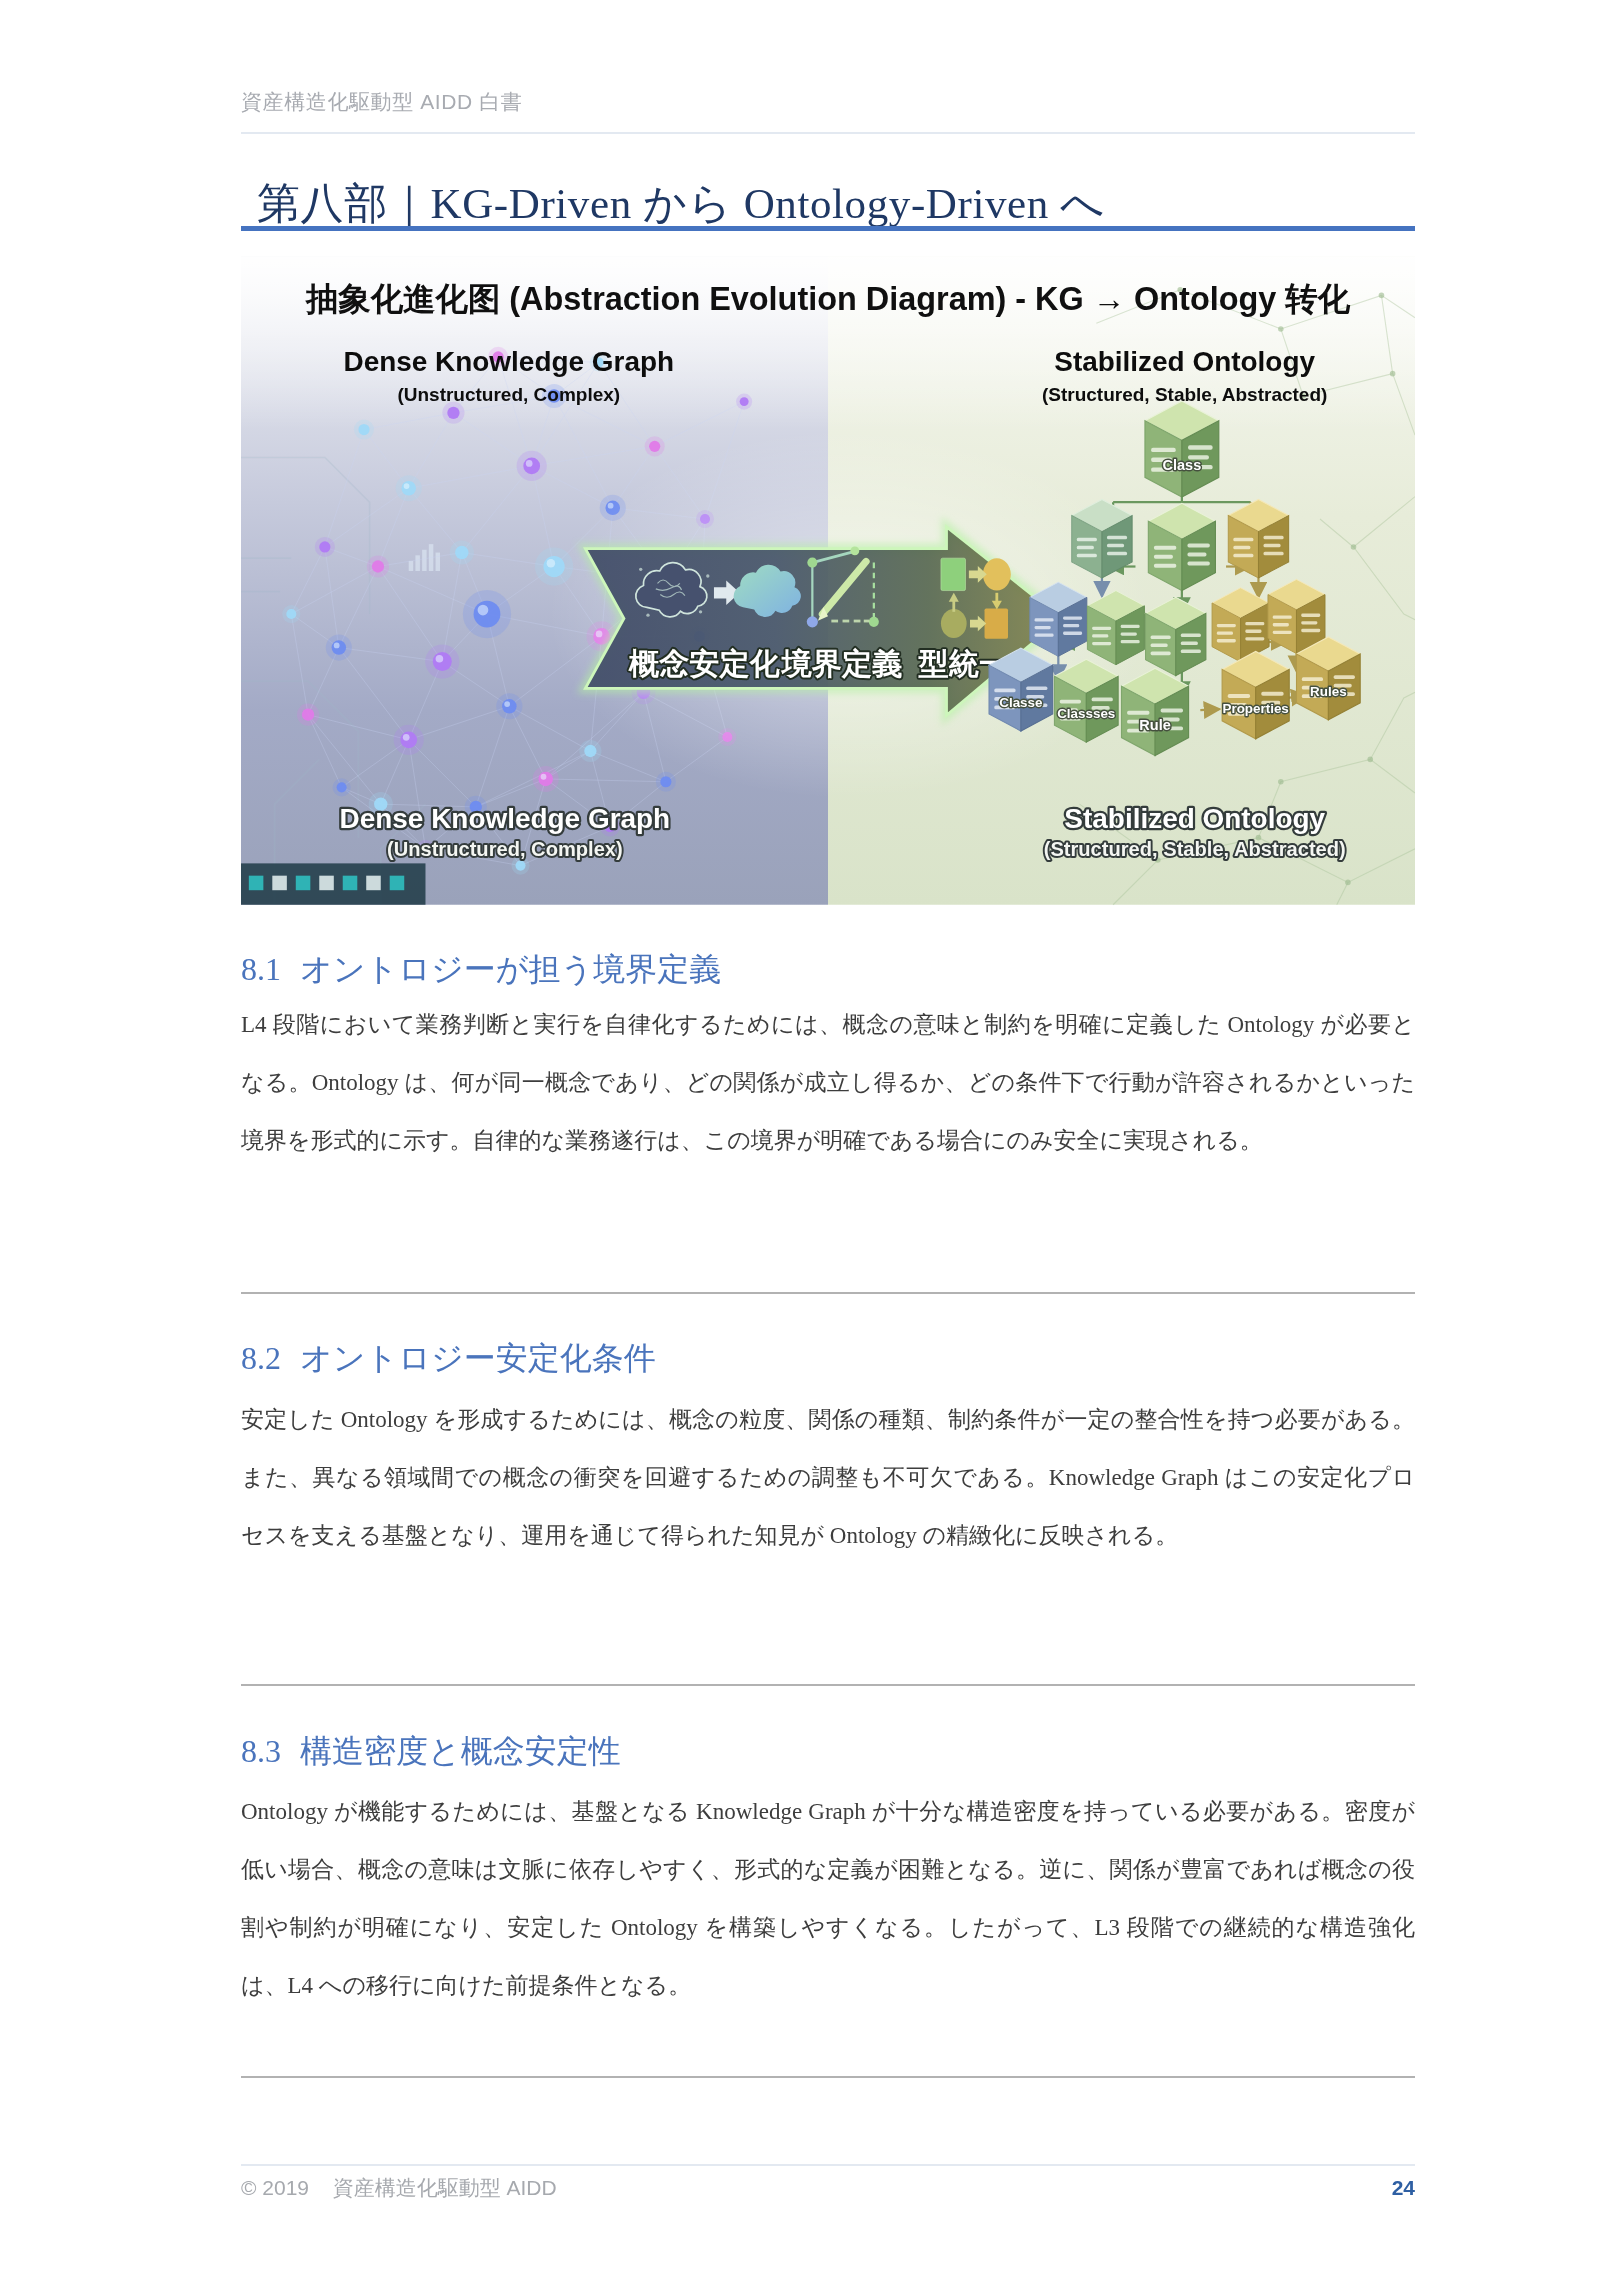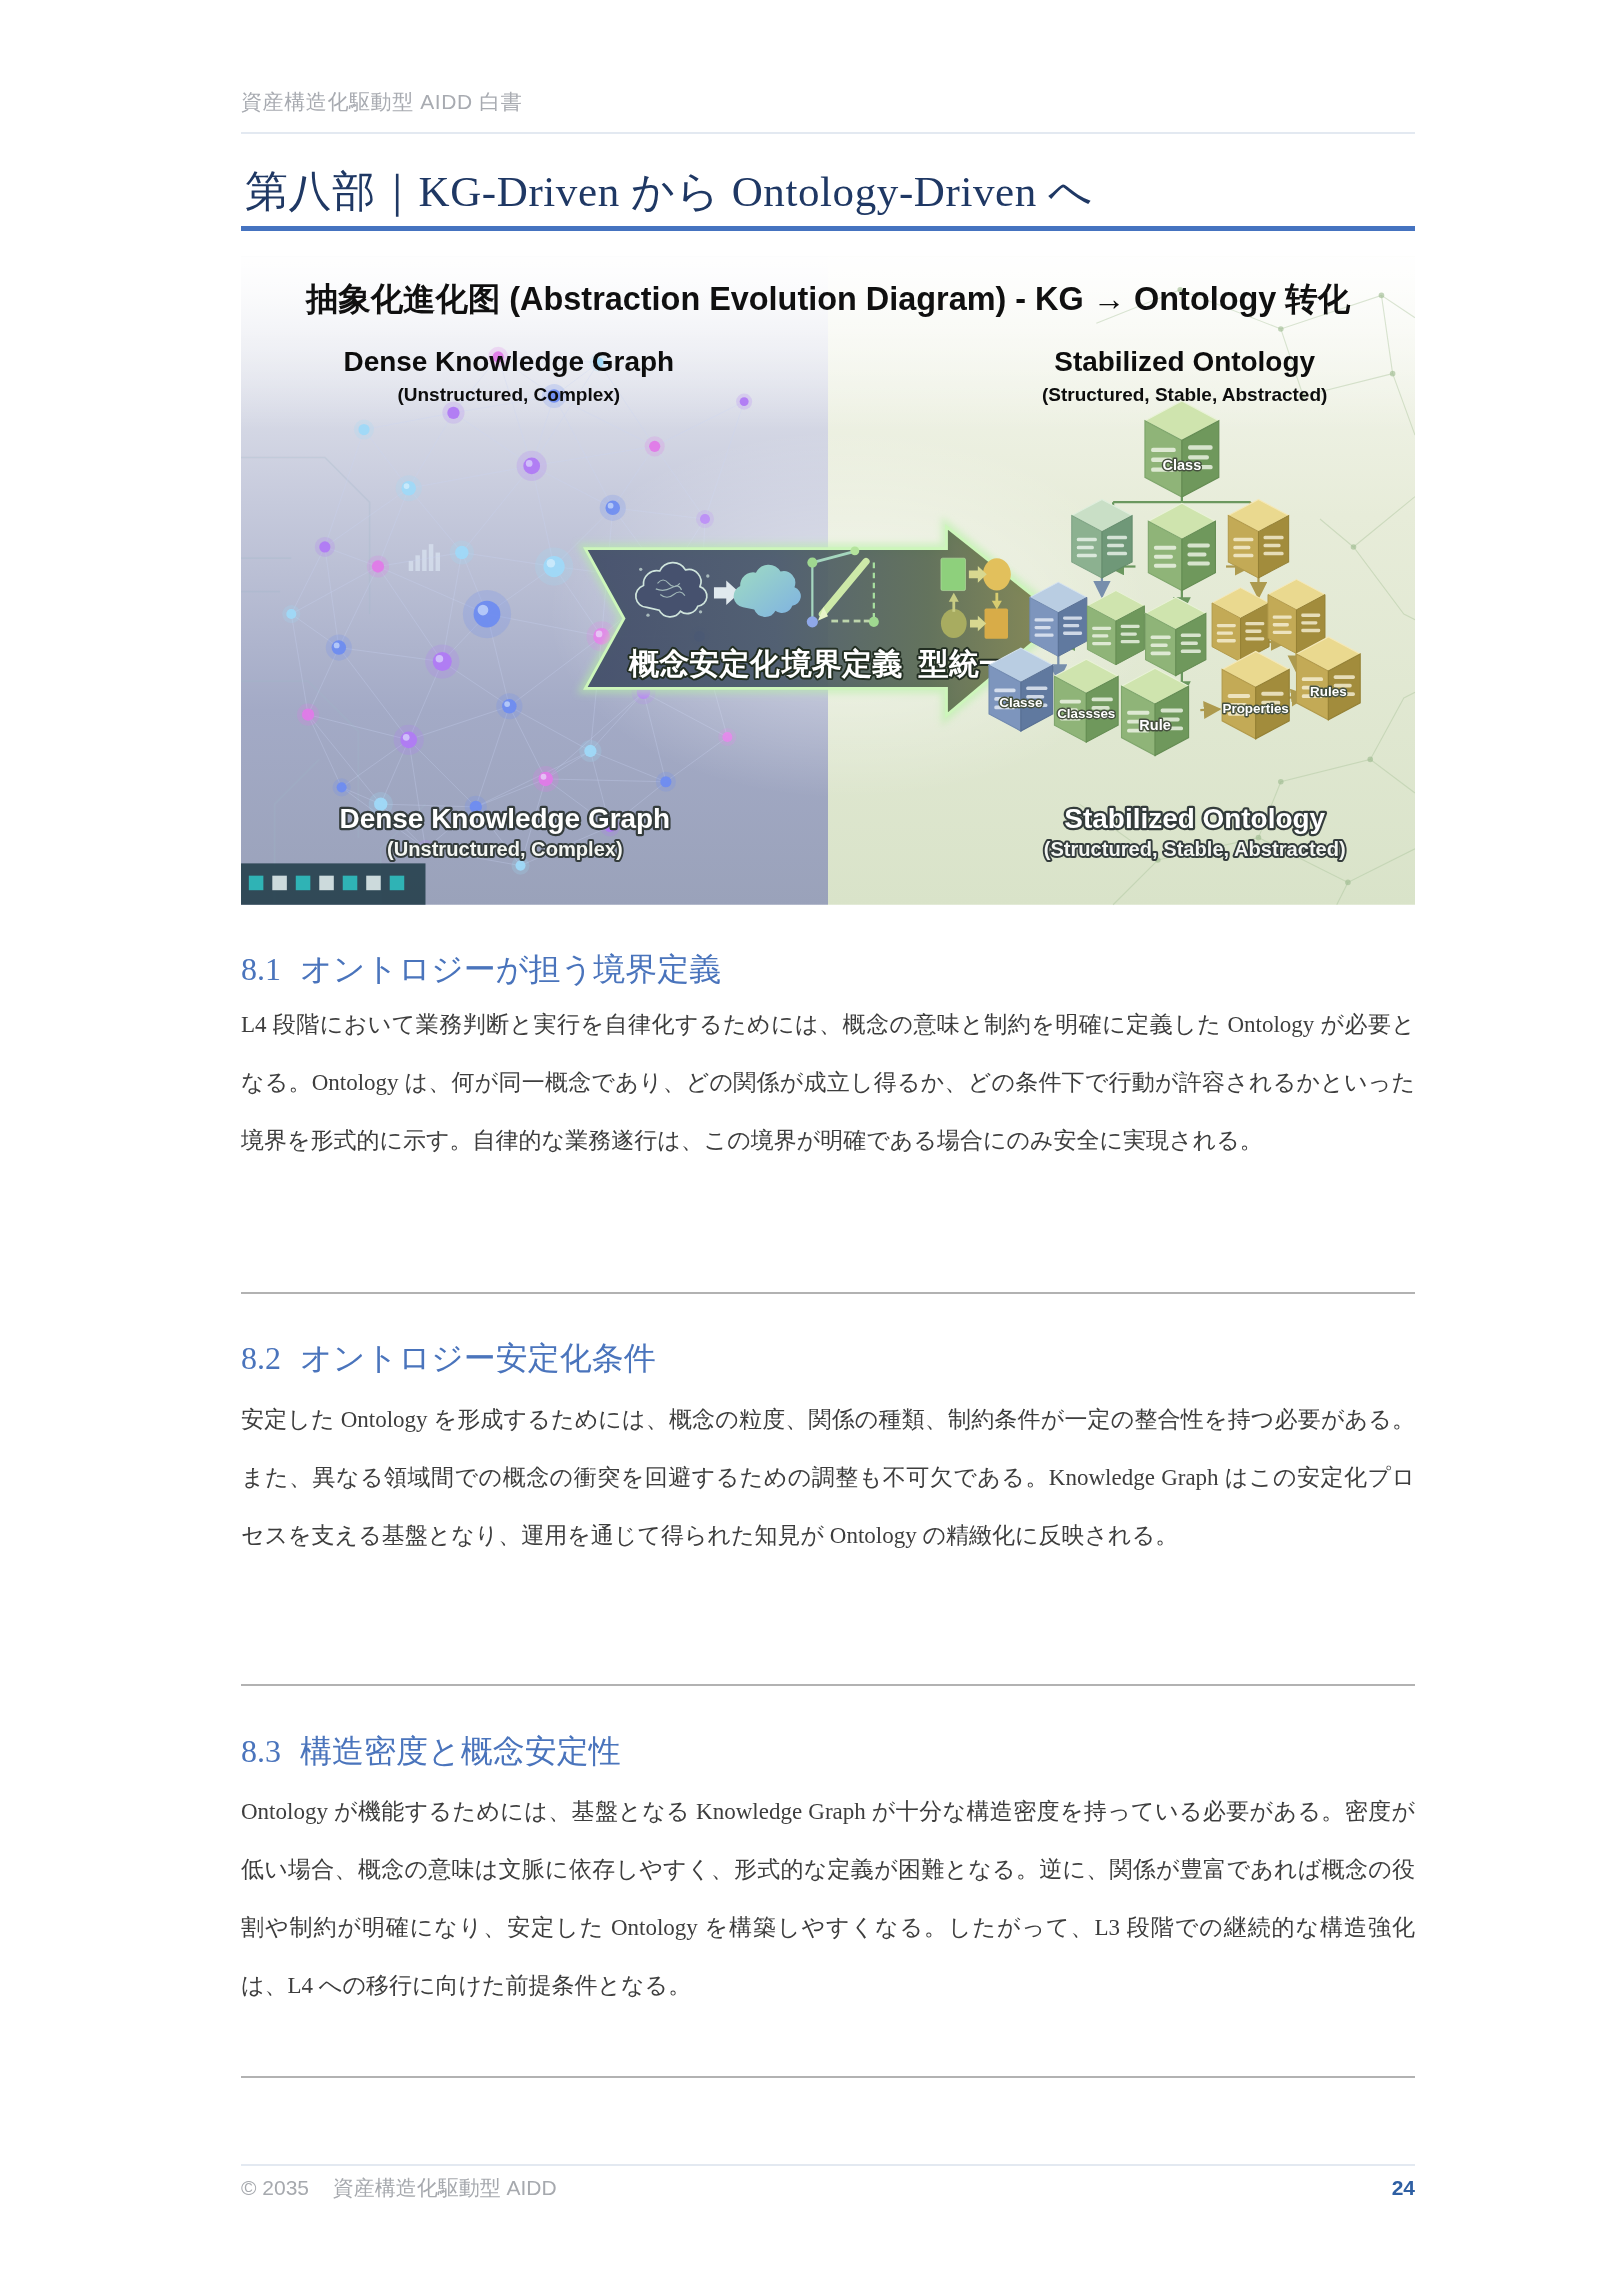--- a/index.html
+++ b/index.html
@@ -2,21 +2,21 @@
 <html style="font-size:9px"><head>
 <meta charset="utf-8">
 <style>
   html,body{margin:0;padding:0;background:#ffffff;}
   .page{position:relative;width:1579px;height:2295px;background:#ffffff;overflow:hidden;
         font-family:"Liberation Serif","DejaVu Serif",serif;}
   .abs{position:absolute;}
   .running-header{left:241px;top:88px;width:1174px;font-family:"Liberation Sans","DejaVu Sans",sans-serif;
         font-size:21px;color:#a8abb1;letter-spacing:0.6px;}
   .header-rule{left:241px;top:132px;width:1174px;height:1.7px;background:#e3e9f1;}
-  .page-title{left:241px;top:159px;width:1174px;font-size:43px;font-weight:400;color:#1f3864;margin:4px;letter-spacing:0.6px;}
+  .page-title{left:241px;top:159px;width:1174px;font-size:43px;font-weight:400;color:#1f3864;margin:16px;letter-spacing:0.6px;}
   .title-rule{left:241px;top:226px;width:1174px;height:4.5px;background:#4573c0;}
   .fig{left:241px;top:255px;width:1174px;height:651px;margin:0;}
   .fig svg{display:block;width:100%;height:100%;}
   .sec-h{position:absolute;left:241px;width:1174px;margin:0;font-size:32px;font-weight:400;color:#4a74bc;}
   .sec-h .num{margin-right:19px;text-align:center;}
   .sec-body{position:absolute;left:241px;width:1174px;margin:0;font-size:23px;line-height:58px;
         color:#3d3d3d;text-align:justify;text-justify:inter-ideograph;}
   .rule{position:absolute;left:241px;width:1174px;height:2.2px;background:#b2b2b2;}
   .footer-rule{left:241px;top:2164px;width:1174px;height:1.7px;background:#e3e9f1;}
   .footer{left:241px;top:2174px;width:1174px;display:flex;justify-content:space-between;align-items:baseline;
@@ -517,19 +517,19 @@
 
   <h2 class="sec-h" style="top:1730px">
     <span class="num">8.3</span><span>構造密度と概念安定性</span>
   </h2>
   <p class="sec-body" style="top:1783px">Ontology が機能するためには、基盤となる Knowledge Graph が十分な構造密度を持っている必要がある。密度が低い場合、概念の意味は文脈に依存しやすく、形式的な定義が困難となる。逆に、関係が豊富であれば概念の役割や制約が明確になり、安定した Ontology を構築しやすくなる。したがって、L3 段階での継続的な構造強化は、L4 への移行に向けた前提条件となる。</p>
   <div class="rule" style="top:2076px"></div>
 
   <div class="abs footer-rule"></div>
   <div class="abs footer">
     <span>
-      <span>© 2035</span><span class="name">資産構造化駆動型 AIDD</span>
+      <span>© 2019</span><span class="name">資産構造化駆動型 AIDD</span>
     </span>
     <span class="page-num">24</span>
   </div>
 
 </div>
 
 
 </body></html>

